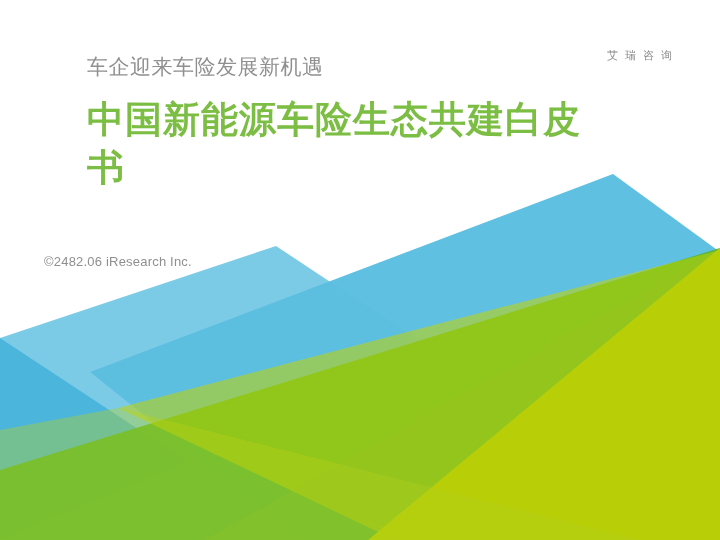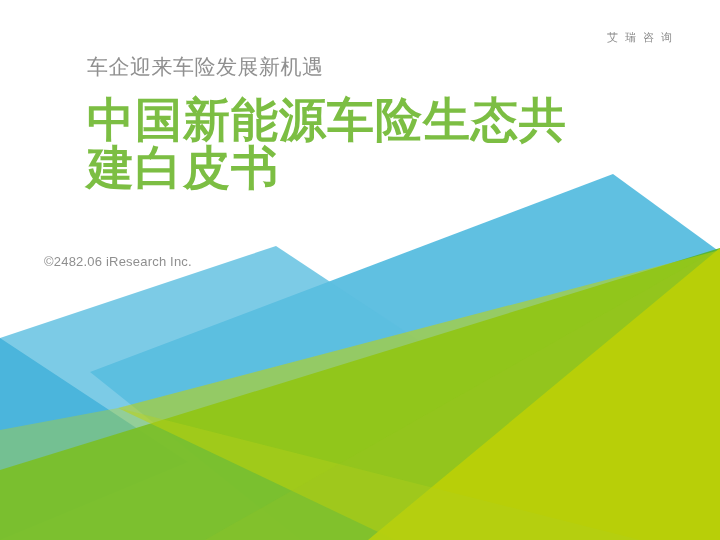--- a/index.html
+++ b/index.html
@@ -38,21 +38,21 @@
   .subtitle {
     font-size: 21px;
     line-height: 30px;
     color: #909090;
     letter-spacing: 0.5px;
     font-weight: 400;
     margin: 0 0 14px 0;
     white-space: nowrap;
   }
   .title {
-    font-size: 47px;
+    font-size: 37px;
     line-height: 48px;
     color: #7cbe43;
     font-weight: 700;
     letter-spacing: 1px;
     margin: 0;
     max-width: 500px;
     font-family: Liberation Serif, serif;
   }
   .copyright {
     position: absolute;
@@ -73,21 +73,21 @@
     width: 116px;
     height: 56px;
   }
   .logo-mark {
     position: relative;
     width: 116px;
     height: 33px;
   }
   .logo-mark svg { display: block; }
   .logo-cn {
-    margin-top: 0;
+    margin-top: 18px;
     font-size: 11px;
     line-height: 15px;
     color: #8a8a8a;
     letter-spacing: 7px;
     text-align: center;
     padding-left: 10px;
     white-space: nowrap;
   }
 </style>
 </head>

